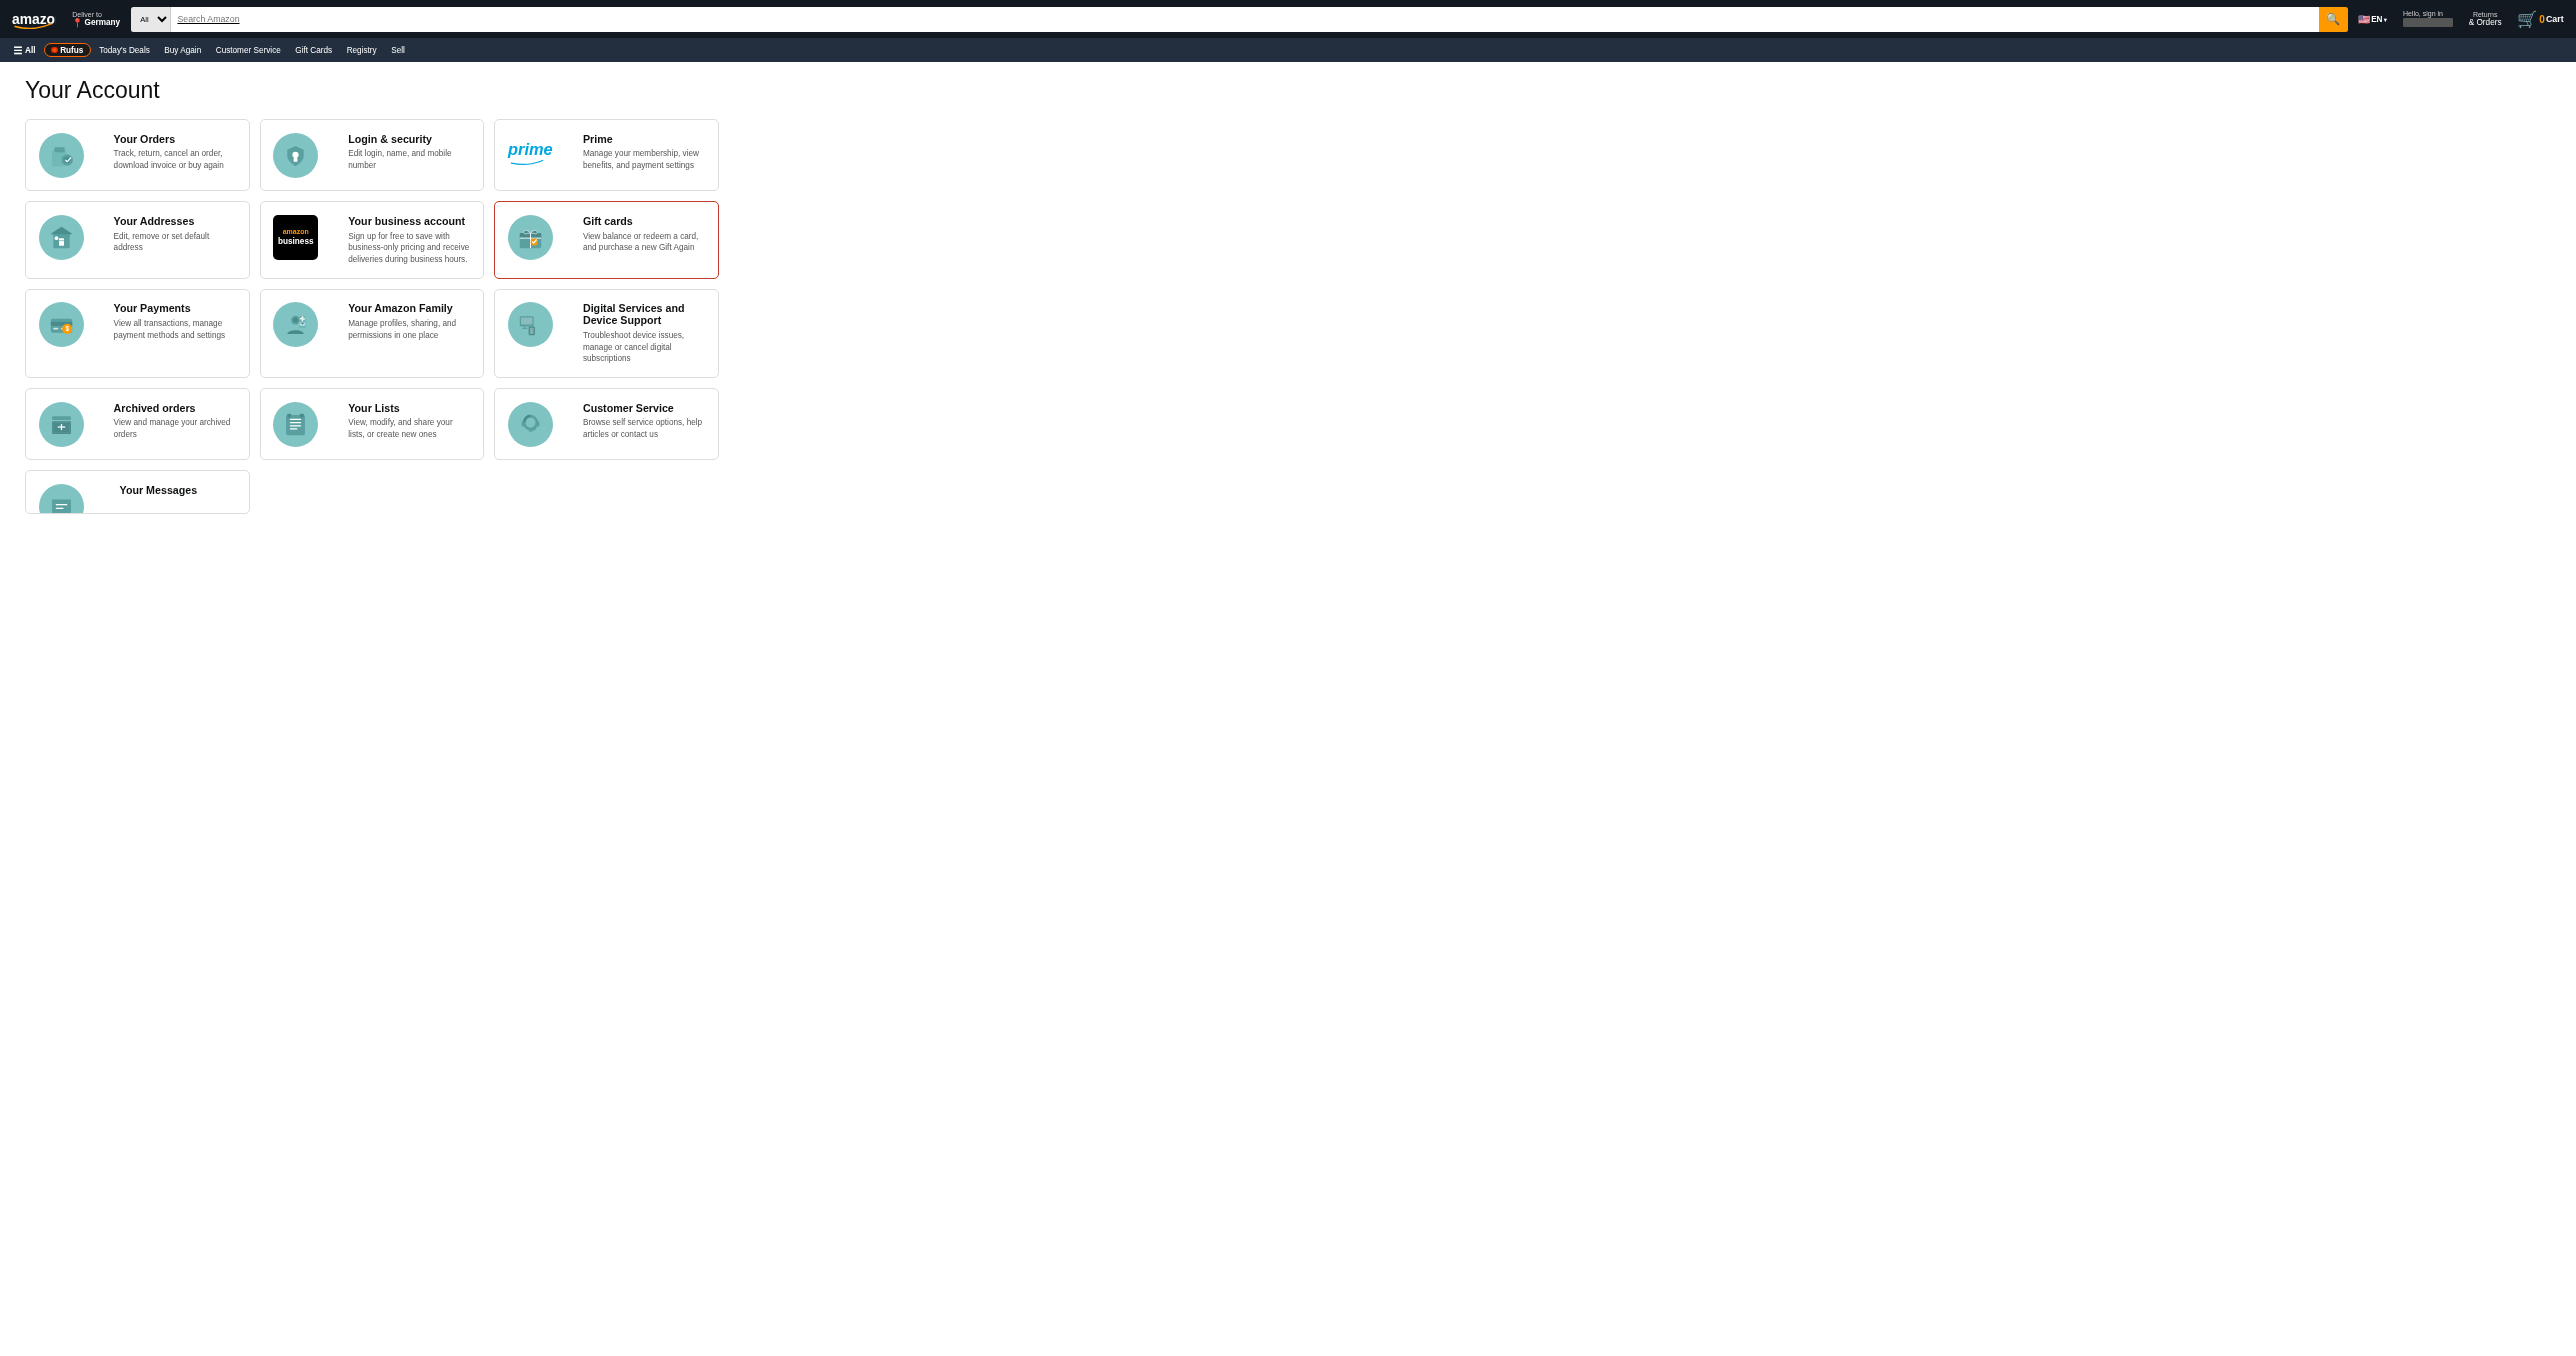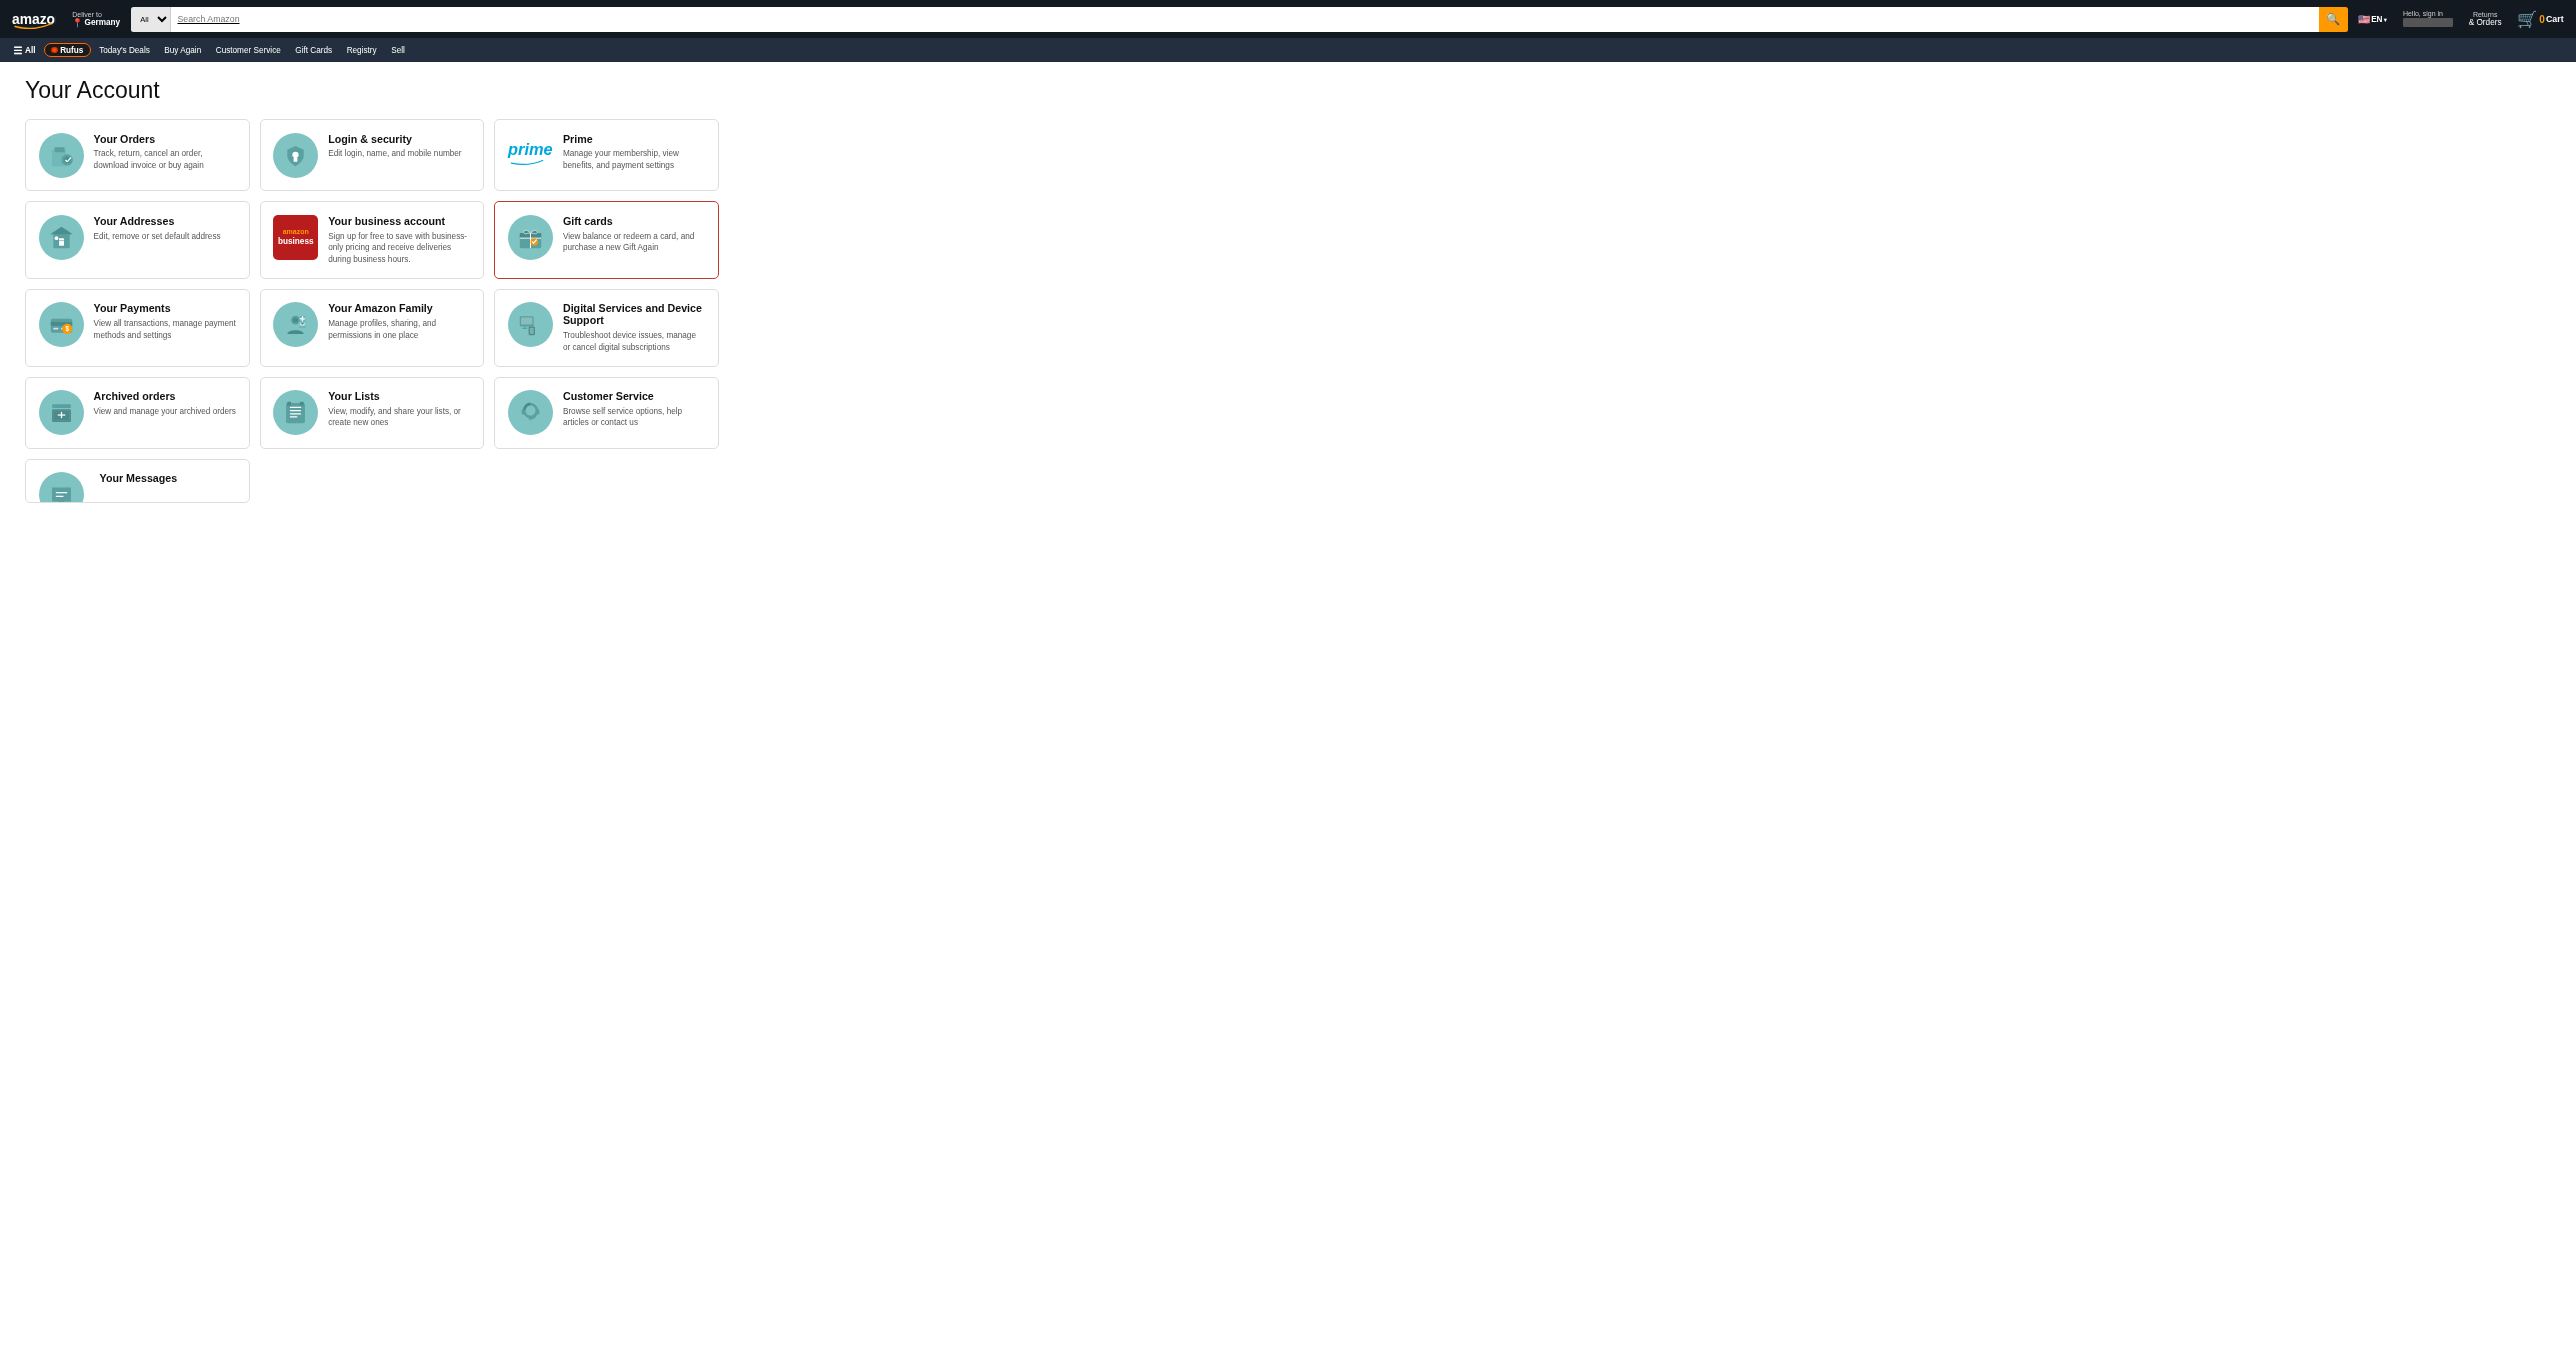--- a/index.html
+++ b/index.html
@@ -200,21 +200,21 @@
       align-items: flex-start;
       gap: 10px;
       cursor: pointer;
       transition: box-shadow 0.1s;
       text-decoration: none;
       color: inherit;
     }
     .account-card.highlighted {
       border: 1.3px solid #c0392b;
     }
-    .card-text { flex: 1; }
+    .card-text { flex: 1; margin-left: 20px; }
     .card-title {
       font-size: 10.7px;
       font-weight: bold;
       color: #0F1111;
       margin-bottom: 3.8px;
     }
     .card-desc {
       font-size: 8.2px;
       color: #555;
       line-height: 1.4;
@@ -225,21 +225,21 @@
       height: 45px;
       flex-shrink: 0;
       display: flex;
       align-items: center;
       justify-content: center;
     }
     
     .biz-icon {
       width: 45px;
       height: 45px;
-      background: #b91c1c;
+      background: #000000;
       border-radius: 5px;
       display: flex;
       align-items: center;
       justify-content: center;
       flex-shrink: 0;
     }
     .biz-icon-text {
       color: white;
       font-size: 5.7px;
       font-weight: bold;

